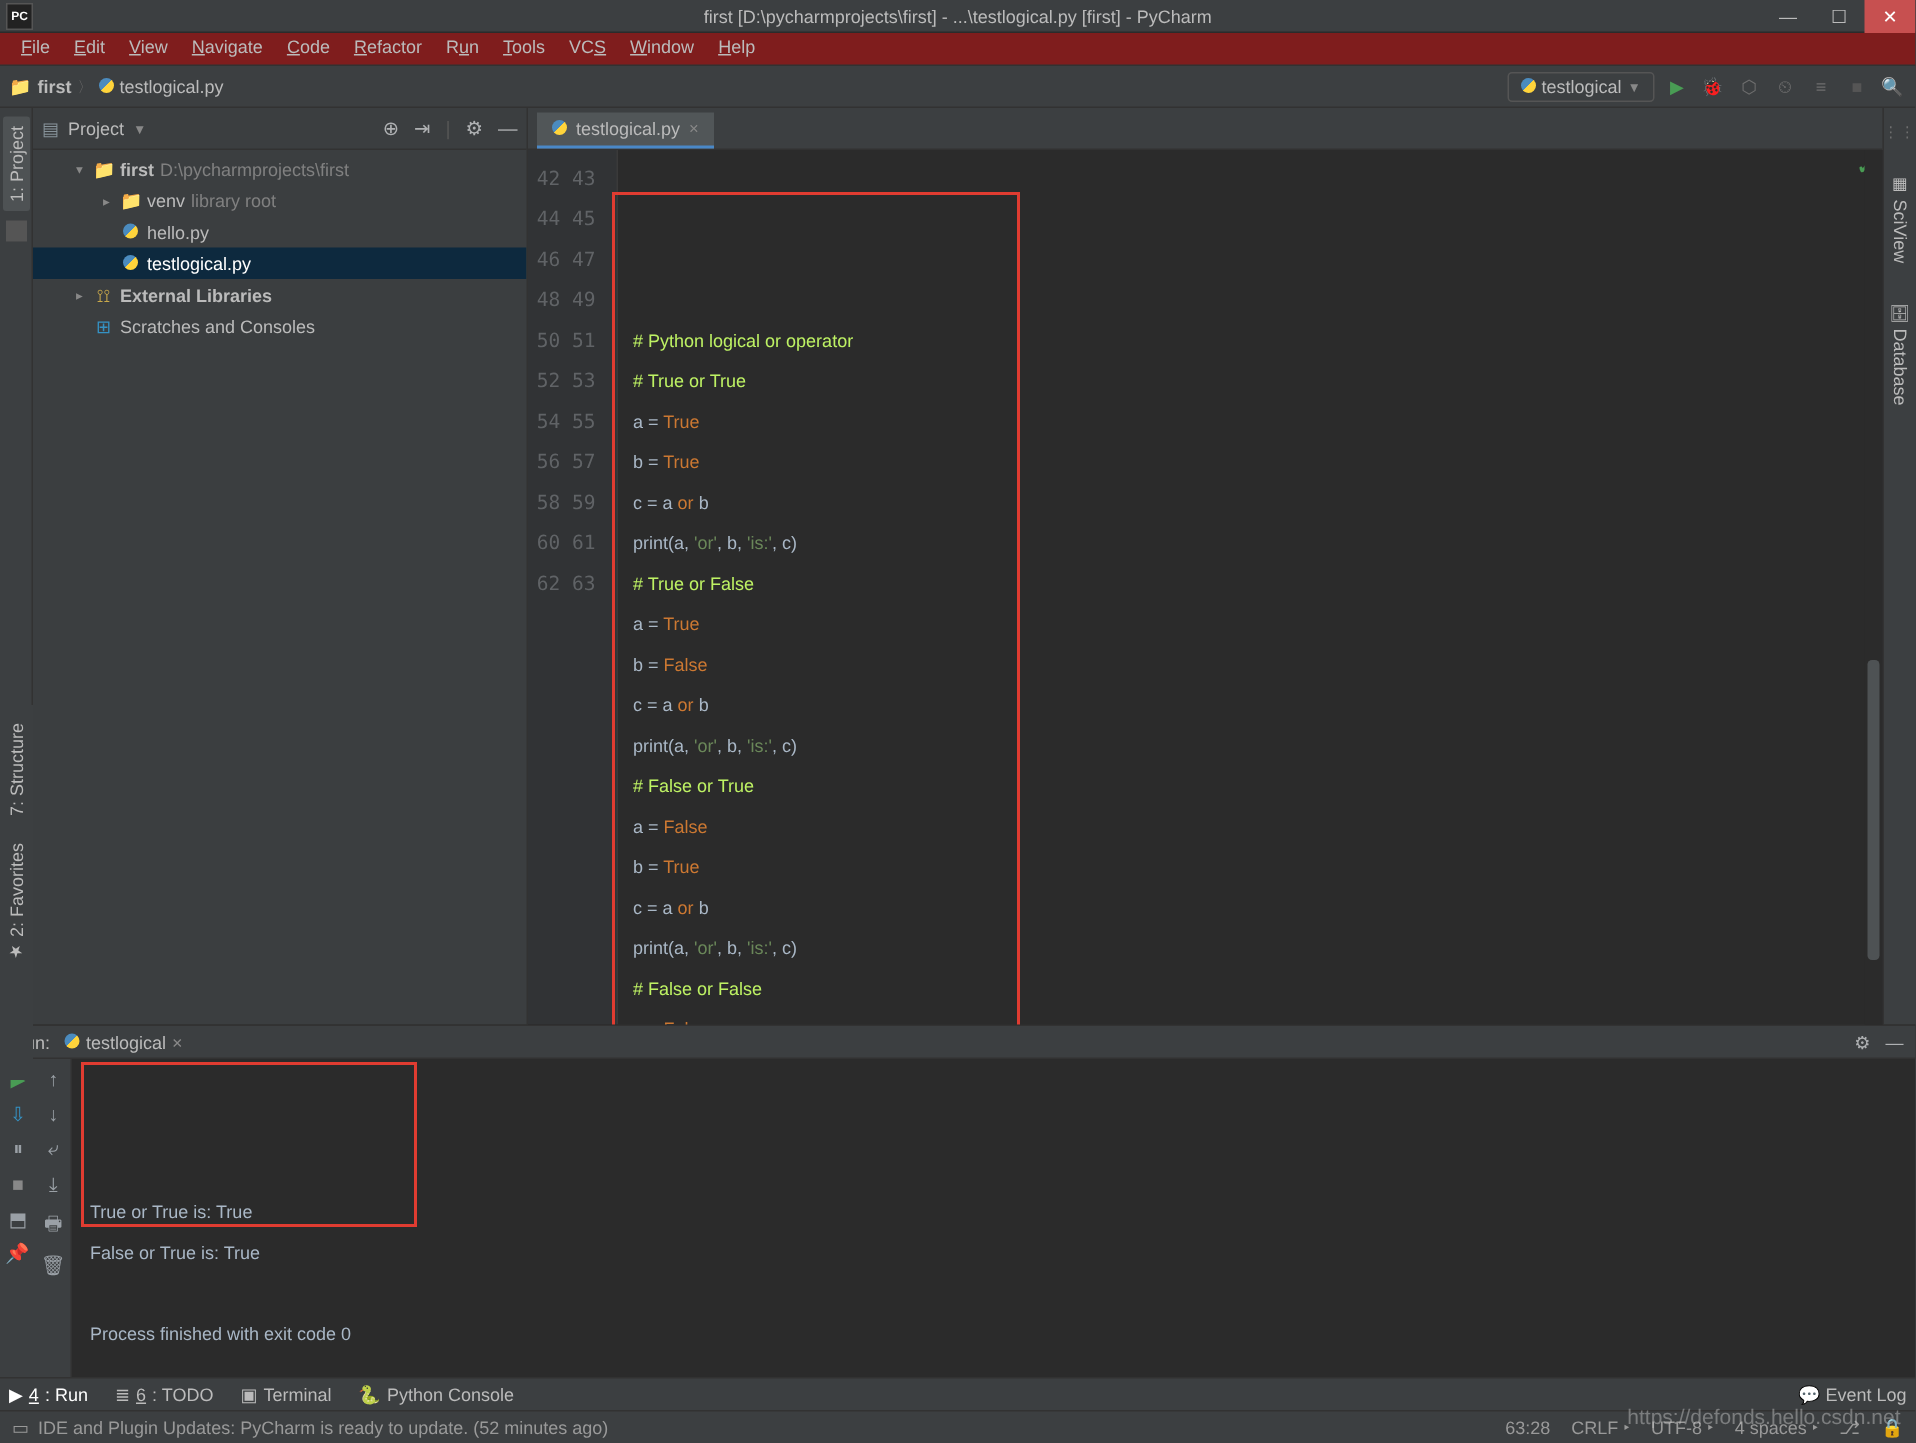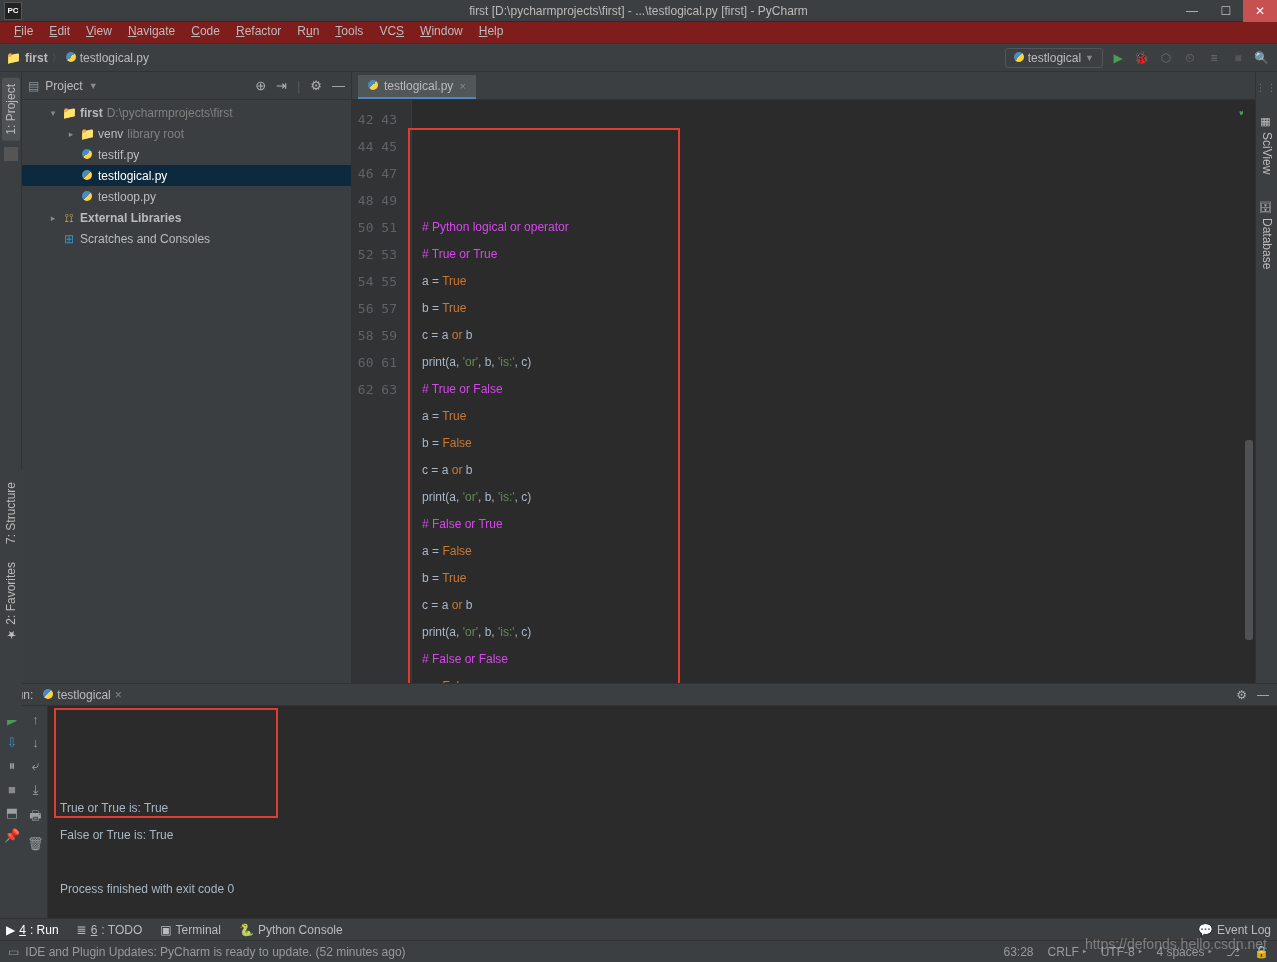--- a/index.html
+++ b/index.html
@@ -55,21 +55,21 @@
 
 .editorarea{flex:1;display:flex;flex-direction:column;background:#2b2b2b;min-width:0}
 .edtabs{height:28px;background:#3c3f41;display:flex;align-items:flex-end;border-bottom:1px solid #323232;padding-left:6px}
 .edtab{height:24px;background:#515658;display:flex;align-items:center;gap:6px;padding:0 10px;color:#bbb;border-bottom:2px solid #4a88c7}
 .edtab .x{color:#888;font-size:11px}
 .editor{flex:1;display:flex;background:#2b2b2b;position:relative;overflow:hidden}
 .gutter{width:60px;background:#313335;color:#606366;text-align:right;padding:6px 14px 6px 0;font-family:Consolas,monospace;font-size:13px;line-height:27px;border-right:1px solid #3a3a3a}
 .code{flex:1;padding:6px 0 6px 10px;font-family:Consolas,monospace;font-size:14px;line-height:27px;position:relative;white-space:pre}
 .code .ln{height:27px}
 .redbox{position:absolute;border:2px solid #e03c31;pointer-events:none}
-.c-cmt{color:#d946ef}
+.c-cmt{color:#bef264}
 .c-var{color:#a9b7c6}
 .c-op{color:#a9b7c6}
 .c-kw{color:#cc7832}
 .c-bool{color:#cc7832}
 .c-fn{color:#a9b7c6}
 .c-str{color:#6a8759}
 .c-par{color:#a9b7c6}
 .greencheck{position:absolute;top:4px;right:6px;color:#499c54;font-size:13px}
 .ed-scrollbar{position:absolute;right:0;top:0;bottom:0;width:12px;background:#2b2b2b}
 .ed-thumb{position:absolute;right:2px;width:8px;background:#4e5254;border-radius:3px}
@@ -187,33 +187,27 @@
           <span class="ind" style="width:32px"></span>
           <span class="exp">▸</span>
           <span class="ic folder">📁</span>
           <span>venv</span> 
           <span class="dim">library root</span>
         </div>
         <div class="tree-row">
           <span class="ind" style="width:32px"></span>
           <span class="exp"></span>
           <span class="ic py"></span>
-          <span>testif.py</span>
+          <span>hello.py</span>
         </div>
         <div class="tree-row sel">
           <span class="ind" style="width:32px"></span>
           <span class="exp"></span>
           <span class="ic py"></span>
           <span>testlogical.py</span>
-        </div>
-        <div class="tree-row">
-          <span class="ind" style="width:32px"></span>
-          <span class="exp"></span>
-          <span class="ic py"></span>
-          <span>testloop.py</span>
         </div>
         <div class="tree-row">
           <span class="ind" style="width:14px"></span>
           <span class="exp">▸</span>
           <span class="ic ext">⟟⟟</span>
           <span><b style="font-weight:bold">External Libraries</b></span>
         </div>
         <div class="tree-row">
           <span class="ind" style="width:14px"></span>
           <span class="exp"></span>

